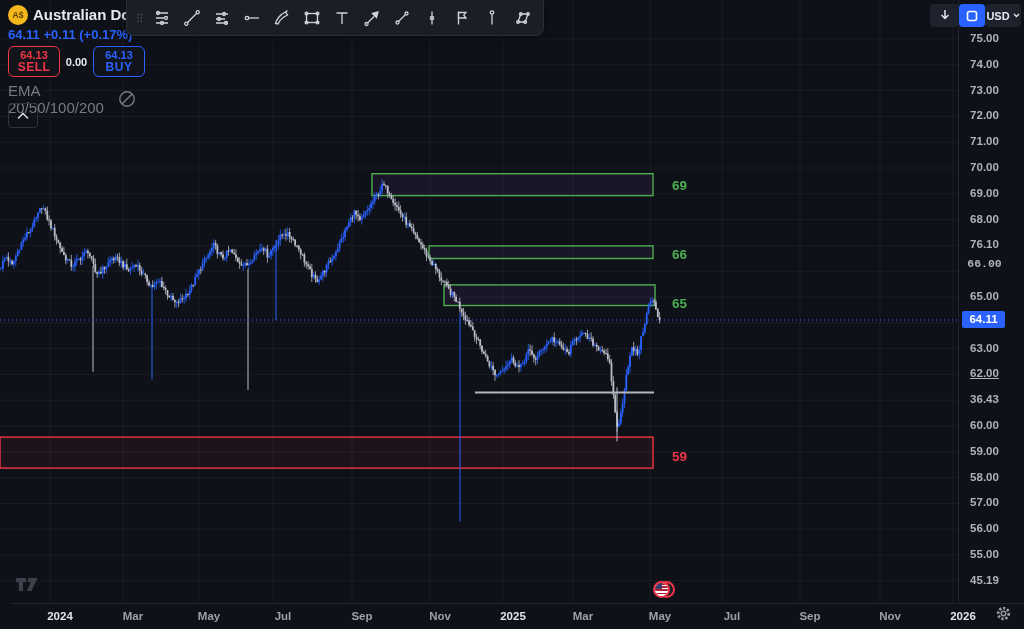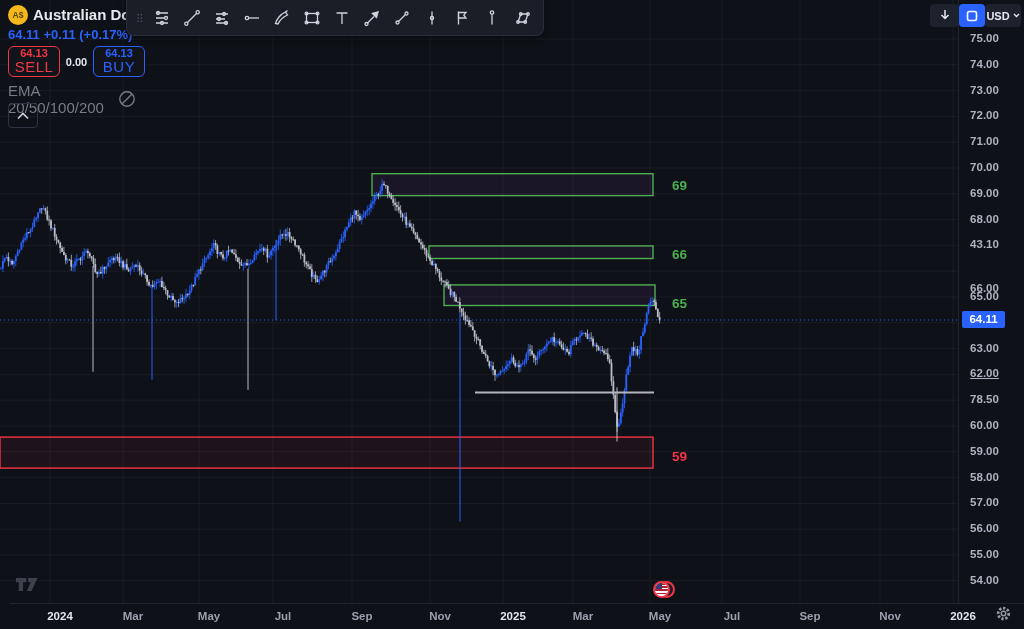--- a/index.html
+++ b/index.html
@@ -23,21 +23,21 @@
              background:#f5b81c; color:#5b4500; font-size:8.5px; font-weight:bold;
              display:flex; align-items:center; justify-content:center; }
   .sym-title{ position:absolute; left:33px; top:5px; width:94px; height:20px; overflow:hidden;
               white-space:nowrap; font-size:15px; font-weight:bold; color:#e6e9ef; line-height:20px; }
   .quote-row{ position:absolute; left:8px; top:27px; width:124px; overflow:hidden; white-space:nowrap;
               font-size:13px; font-weight:bold; color:#2962ff; }
   .order-row{ position:absolute; left:8px; top:46px; display:flex; align-items:center; }
   .obtn{ width:52px; height:31px; border-radius:6px; background:rgba(18,21,28,.85); cursor:pointer;
          display:flex; flex-direction:column; align-items:center; justify-content:center; line-height:1.1; }
   .obtn .px{ font-size:11px; font-weight:bold; }
-  .obtn .lb{ font-size:15px; font-weight:normal; letter-spacing:.5px; }
+  .obtn .lb{ font-size:12px; font-weight:bold; letter-spacing:.5px; }
   .obtn.sell{ border:1.5px solid #f23645; color:#f23645; }
   .obtn.buy{ border:1.5px solid #2962ff; color:#2962ff; }
   .spread{ width:33px; text-align:center; font-size:11px; font-weight:bold; color:#e6e9ef; }
   .ema-row{ position:absolute; left:8px; top:82px; display:flex; align-items:center; gap:14px;
             font-size:15px; color:#787b86; }
   .eye{ display:inline-flex; cursor:pointer; }
   .collapse{ position:absolute; left:8px; top:103px; width:30px; height:25px; background:transparent;
              border:1px solid #2f3442; border-radius:4px; display:flex; align-items:center;
              justify-content:center; cursor:pointer; }
   .toolbar{ position:absolute; left:126px; top:0; height:36px; background:#1b1e27;
@@ -840,34 +840,34 @@
 
   <div id="price-axis">
       <div class="ptick" style="top: 32px;">75.00</div>
       <div class="ptick" style="top: 57.8px;">74.00</div>
       <div class="ptick" style="top: 83.6px;">73.00</div>
       <div class="ptick" style="top: 109.4px;">72.00</div>
       <div class="ptick" style="top: 135.2px;">71.00</div>
       <div class="ptick" style="top: 161px;">70.00</div>
       <div class="ptick" style="top: 186.8px;">69.00</div>
       <div class="ptick" style="top: 212.6px;">68.00</div>
-      <div class="ptick" style="top: 238.4px;">43.10</div>
-      <div class="ptick" style="top: 282px;">66.00</div>
+      <div class="ptick" style="top: 238.4px;">76.10</div>
+      <div class="ptick" style="top: 257px; font-family: Liberation Mono, monospace;">66.00</div>
       <div class="ptick" style="top: 290px;">65.00</div>
       <div class="ptick" style="top: 315.8px;">64.00</div>
       <div class="ptick" style="top: 341.6px;">63.00</div>
       <div class="ptick" style="top: 367.4px; text-decoration: underline;">62.00</div>
-      <div class="ptick" style="top: 393.2px;">78.50</div>
+      <div class="ptick" style="top: 393.2px;">36.43</div>
       <div class="ptick" style="top: 419px;">60.00</div>
       <div class="ptick" style="top: 444.8px;">59.00</div>
       <div class="ptick" style="top: 470.6px;">58.00</div>
       <div class="ptick" style="top: 496.4px;">57.00</div>
       <div class="ptick" style="top: 522.2px;">56.00</div>
       <div class="ptick" style="top: 548px;">55.00</div>
-      <div class="ptick" style="top: 573.8px;">54.00</div>
+      <div class="ptick" style="top: 573.8px;">45.19</div>
       <div class="plast" style="top: 311.462px;">64.11</div>
     </div>
   <div id="time-axis">
       <div class="ttick year" style="left: 50px;">2024</div>
       <div class="ttick" style="left: 123px;">Mar</div>
       <div class="ttick" style="left: 199px;">May</div>
       <div class="ttick" style="left: 273px;">Jul</div>
       <div class="ttick" style="left: 352px;">Sep</div>
       <div class="ttick" style="left: 430px;">Nov</div>
       <div class="ttick year" style="left: 503px;">2025</div>

